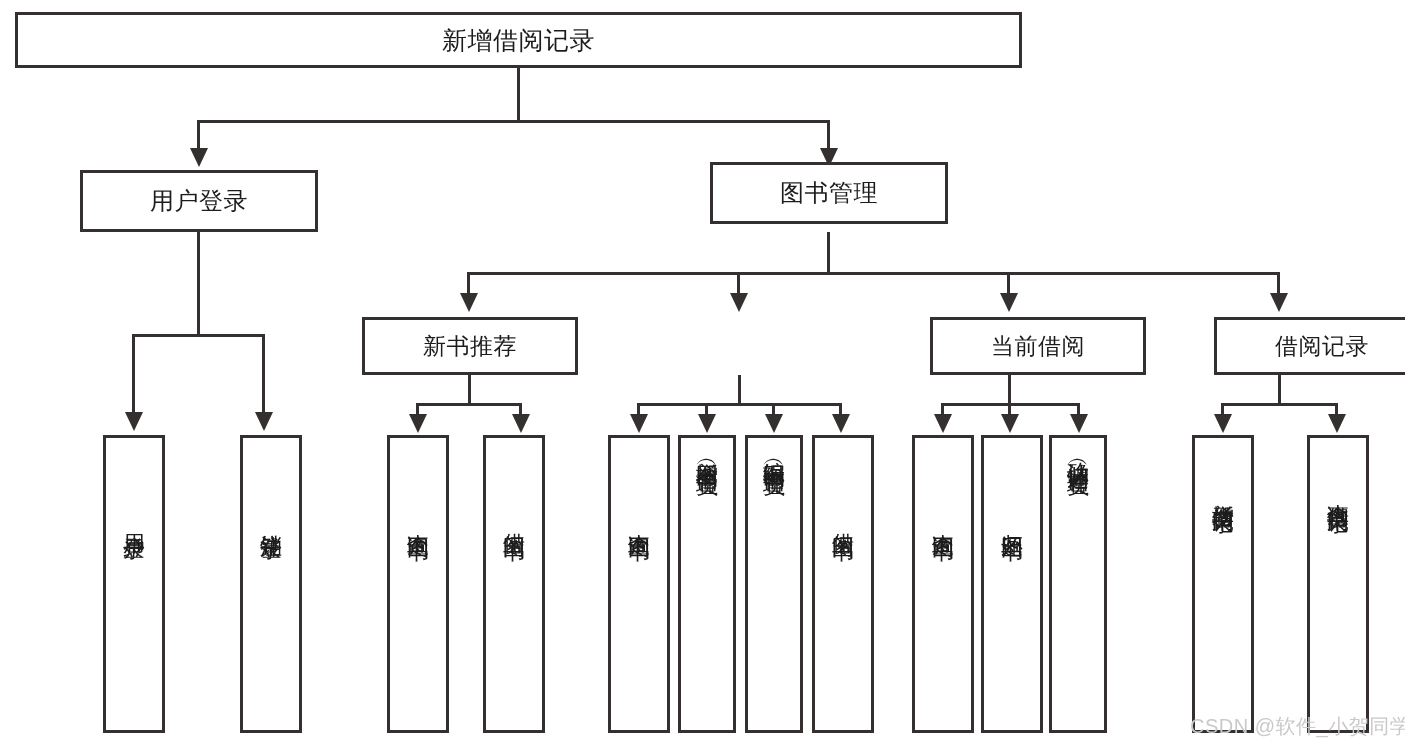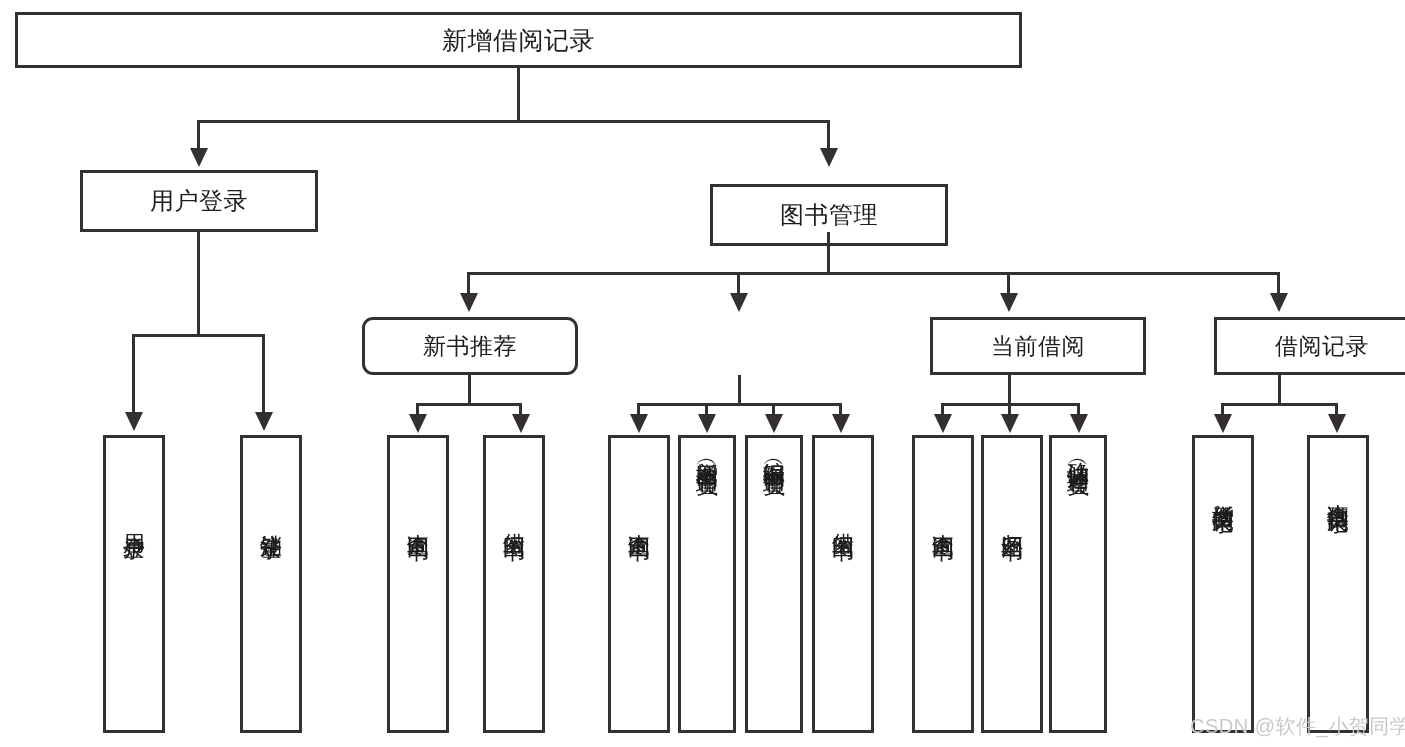--- a/index.html
+++ b/index.html
@@ -100,21 +100,21 @@
   <div class="vline" style="left:197px; top:120px; width:3px; height:30px;"></div>
   <div class="arrow" style="left:190px; top:148px;"></div>
 
   <div class="vline" style="left:827px; top:120px; width:3px; height:30px;"></div>
   <div class="arrow" style="left:820px; top:148px;"></div>
 
   <div class="node lvl2" style="left:80px; top:170px; width:238px; height:62px;">
     <span>用户登录</span>
   </div>
 
-  <div class="node lvl2" style="left:710px; top:184px; width:238px; height:62px;">
+  <div class="node lvl2" style="left:710px; top:162px; width:238px; height:62px;">
     <span>图书管理</span>
   </div>
 
   <div class="vline" style="left:197px; top:232px; width:3px; height:104px;"></div>
   <div class="hline" style="left:132px; top:334px; width:133px; height:3px;"></div>
   <div class="vline" style="left:132px; top:334px; width:3px; height:80px;"></div>
   <div class="arrow" style="left:125px; top:412px;"></div>
   <div class="vline" style="left:262px; top:334px; width:3px; height:80px;"></div>
   <div class="arrow" style="left:255px; top:412px;"></div>
 
@@ -126,21 +126,21 @@
 
   <div class="vline" style="left:737px; top:272px; width:3px; height:23px;"></div>
   <div class="arrow" style="left:730px; top:293px;"></div>
 
   <div class="vline" style="left:1007px; top:272px; width:3px; height:23px;"></div>
   <div class="arrow" style="left:1000px; top:293px;"></div>
 
   <div class="vline" style="left:1277px; top:272px; width:3px; height:23px;"></div>
   <div class="arrow" style="left:1270px; top:293px;"></div>
 
-  <div class="node lvl3" style="left:362px; top:317px; width:216px; height:58px;border-radius:11px;">
+  <div class="node lvl3" style="left:362px; top:317px; width:216px; height:58px;">
     <span>新书推荐</span>
   </div>
   <div class="node lvl3" style="left:930px; top:317px; width:216px; height:58px;">
     <span>当前借阅</span>
   </div>
   <div class="node lvl3" style="left:1172px; top:317px; width:216px; height:58px;margin-left:42px;">
     <span>借阅记录</span>
   </div>
 
   <div class="vline" style="left:468px; top:375px; width:3px; height:30px;"></div>

